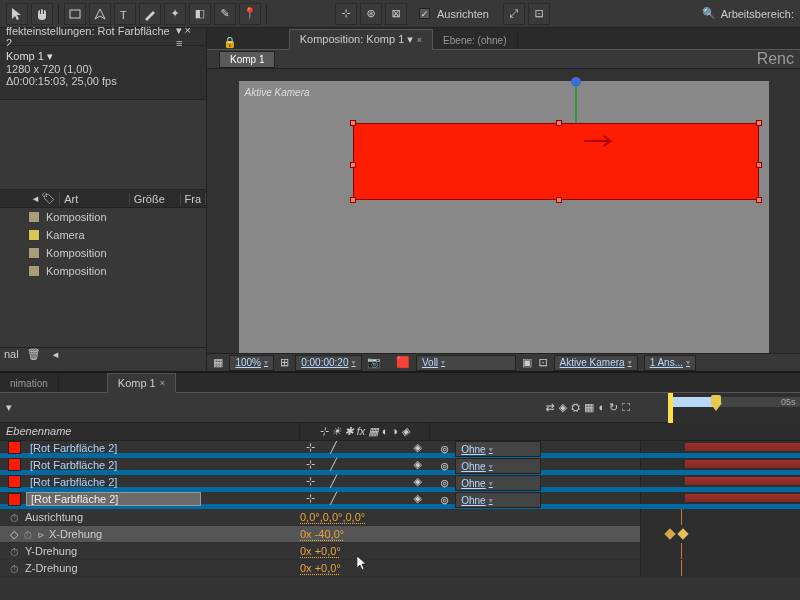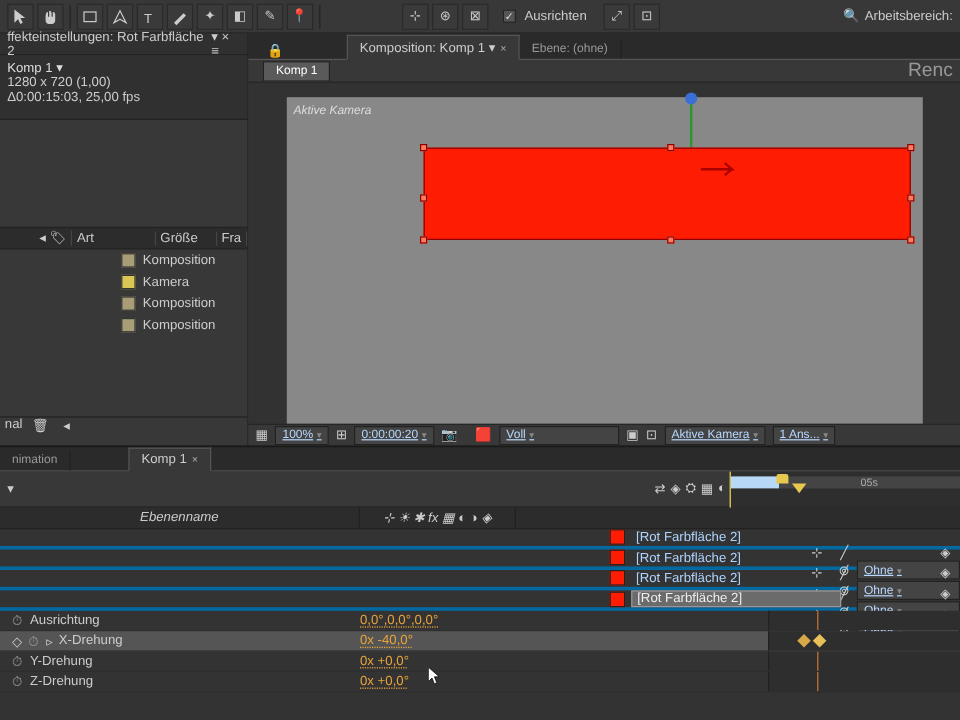--- a/index.html
+++ b/index.html
@@ -13,21 +13,21 @@
 .topright { margin-left:auto; display:flex; align-items:center; gap:4px; }
 .main { display:flex; height:343px; }
 .left-col { width:207px; display:flex; flex-direction:column; border-right:1px solid #222; }
 .effect-header { height:18px; background:#303030; border-bottom:1px solid #222; padding:2px 6px; font-size:10px; color:#aaa; display:flex; align-items:center; }
 .comp-info { background:#303030; padding:4px 6px; font-size:10px; color:#bbb; height:54px; border-bottom:1px solid #222; }
 .comp-info .title { font-weight:normal; color:#ddd; }
 .effect-empty { flex:0 0 90px; background:#383838; border-bottom:1px solid #222; }
 .project-header { height:18px; background:#2c2c2c; border-bottom:1px solid #222; display:flex; align-items:center; font-size:10px; color:#999; }
 .project-header .col { padding:0 4px; border-right:1px solid #444; }
 .project-list { flex:1; background:#383838; overflow:hidden; }
-.project-item { height:18px; display:flex; align-items:center; padding-left:101px; gap:6px; }
+.project-item { height:18px; display:flex; align-items:center; padding-left:28px; gap:6px; }
 .proj-swatch { width:12px; height:12px; border:1px solid #333; }
 .project-footer { height:24px; background:#383838; border-top:1px solid #222; display:flex; padding:0 4px; gap:8px; font-size:10px; color:#888; }
 .center-col { flex:1; display:flex; flex-direction:column; background:#303030; }
 .tabs { height:22px; background:#2a2a2a; display:flex; align-items:end; border-bottom:1px solid #555; padding-left:6px; }
 .tab { padding:3px 10px; font-size:10px; color:#999; border-right:1px solid #222; display:flex; align-items:center; gap:4px;}
 .tab.active { background:#383838; color:#fff; border-top:1px solid #555; border-left:1px solid #555; border-right:1px solid #555; border-bottom:1px solid #383838; position:relative; top:1px;margin-left:48px; }
 .tab .close { font-size:9px; color:#aaa; }
 .subtabs { height:20px; background:#383838; display:flex; align-items:center; padding-left:12px; border-bottom:1px solid #222; }
 .subtab { padding:2px 10px; background:#5a5a5a; font-size:10px; color:#fff; border:1px solid #222; }
 .viewport { flex:1; background:#323232; position:relative; display:flex; align-items:flex-start; justify-content:center; padding-top:12px; }
@@ -37,32 +37,32 @@
 .handle { width:6px; height:6px; background:#ff7b5c; border:1px solid #8b0000; position:absolute; }
 .gizmo { width:2px; height:42px; background:#2e962e; position:absolute; top:0; left:336px; }
 .gizmo::before { content:''; position:absolute; top:-4px; left:-4px; width:10px; height:10px; background:#3a6fd8; border-radius:50%; }
 .footer-bar { height:24px; background:#383838; border-top:1px solid #222; display:flex; align-items:center; padding:0 6px; gap:6px; font-size:10px; }
 .dd { background:#444; border:1px solid #222; color:#b8d8ff; padding:1px 5px; font-size:10px; display:flex; align-items:center; gap:3px; height:16px;text-decoration:underline;}
 .dd::after { content:'▾'; color:#888; font-size:8px; }
 .timeline { height:229px; background:#333; display:flex; flex-direction:column; border-top:2px solid #1a1a1a; }
 .tl-tabs { height:20px; background:#2a2a2a; display:flex; align-items:end; border-bottom:1px solid #555; }
 .tl-header { height:30px; background:#383838; display:flex; align-items:center; border-bottom:1px solid #222; position:relative; }
 .tl-tools { position:absolute; right:170px; display:flex; gap:4px; }
-.tl-ruler { position:absolute; right:0; width:192px; height:30px; background:#2e2e2e; border-left:1px solid #fde047;text-align:right; }
+.tl-ruler { position:absolute; right:0; width:132px; height:30px; background:#2e2e2e; border-left:5px solid #fde047; }
 .ruler-bg { position:absolute; top:4px; width:100%; height:10px; background:linear-gradient(90deg,#b8d8f8 0px,#b8d8f8 40px,#444 40px); }
 .playhead { position:absolute; left:37px; top:2px; width:14px; height:14px; }
 .playhead::before { content:''; position:absolute; width:0; height:0; border-left:6px solid transparent; border-right:6px solid transparent; border-top:8px solid #e6c84f; top:8px; }
 .playhead::after { content:''; position:absolute; width:10px; height:8px; background:#e6c84f; top:0; left:1px; border-radius:2px 2px 0 0; }
 .tl-cols-header { height:18px; background:#2c2c2c; border-bottom:1px solid #222; display:flex; font-size:10px; color:#aaa; font-style:italic; }
-.col-layers { width:300px; padding:2px 6px; border-right:1px solid #222;text-align:center; }
+.col-layers { width:300px; padding:2px 6px; border-right:1px solid #222; }
 .col-switches { width:130px; border-right:1px solid #222; display:flex; align-items:center; justify-content:center; gap:2px;}
 .col-parent { flex:1; padding:2px 10px; border-right:1px solid #222;}
 .col-track { width:160px; }
 .tl-body { flex:1; overflow:hidden; }
-.layer-row { height:17px; display:flex; align-items:flex-end; border-bottom:3px solid #0369a1; font-size:10px;flex-direction:column; }
+.layer-row { height:17px; display:flex; align-items:flex-start; border-bottom:5px solid #0369a1; font-size:10px; }
 .lname { width:300px; display:flex; align-items:center; gap:5px; padding-left:8px; }
 .lswatch { width:13px; height:13px; background:#fe1c03; border:1px solid #222; }
 .lname-box { padding:0 4px; color:#aed4ff; }
 .lname-box.sel { background:#6b6b6b; border:1px solid #999; color:#eee; padding:0 82px 0 4px; }
 .switches { width:130px; display:flex; align-items:center; gap:6px; padding-left:6px; color:#777; }
 .parent { flex:1; display:flex; align-items:center; gap:6px; padding-left:10px;}
 .track { width:160px; height:100%; background:#2e2e2e; border-left:1px solid #222; position:relative; }
 .bar-red { position:absolute; left:44px; top:2px; right:0; bottom:2px; background:linear-gradient(#a3312b,#802924); }
 .prop-row { height:17px; display:flex; align-items:center; font-size:10px; border-bottom:1px solid #2e2e2e; }
 .prop-row.sel { background:#555; }

